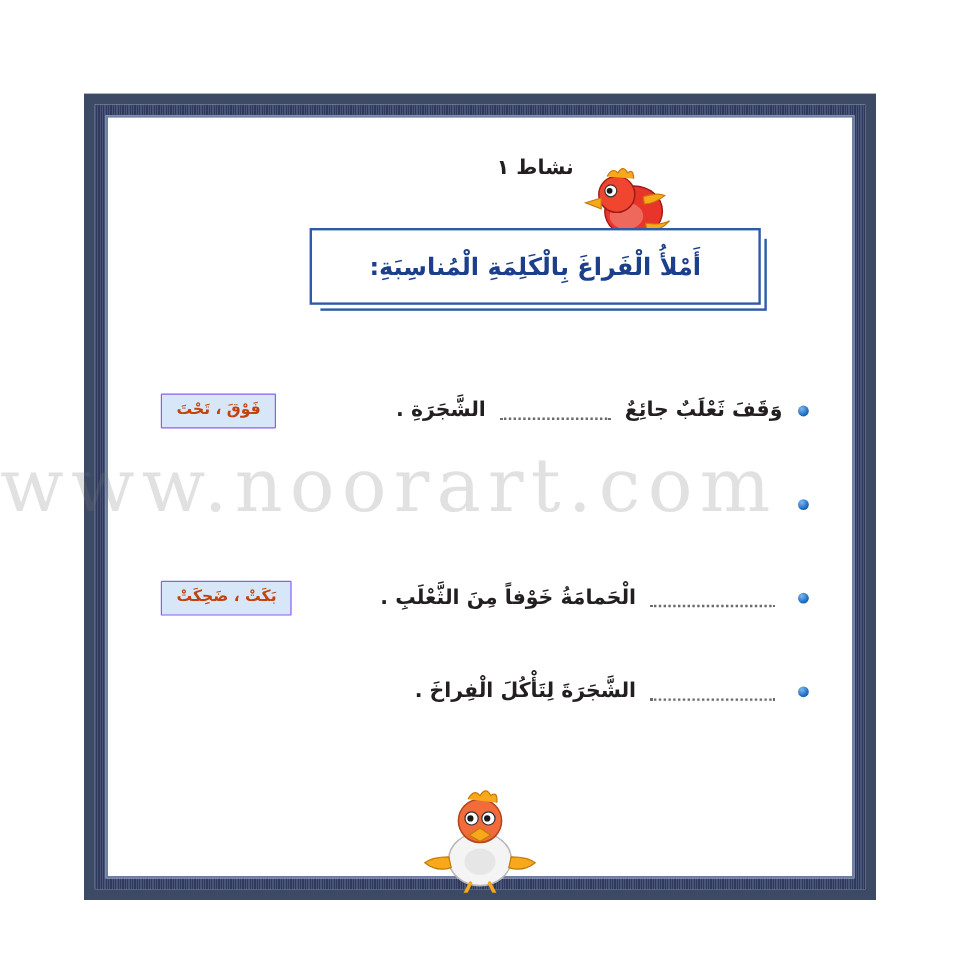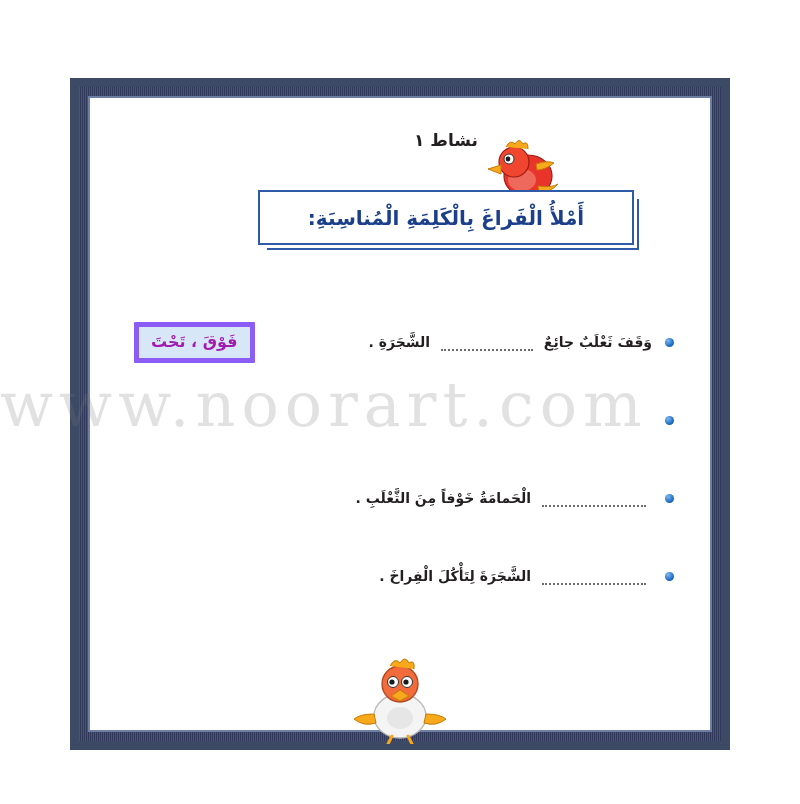--- a/index.html
+++ b/index.html
@@ -72,21 +72,21 @@
     width: 104px;
     height: 92px;
   }
 
   
   .instruction-box {
     position: absolute;
     top: 92px;
     right: 76px;
     left: 168px;
-    height: 55px;
+    height: 64px;
     border: 2px solid #2f5aa8;
     box-shadow: 5px 5px 0 -2px #ffffff, 7px 7px 0 -2px #2f5aa8;
     background: #fff;
     box-sizing: border-box;
   }
   .instruction-text {
     position: absolute;
     top: 0; right: 0; left: 0; bottom: 0;
     display: flex;
     align-items: center;
@@ -128,47 +128,47 @@
     width: 9px;
     height: 9px;
     border-radius: 50%;
     background: radial-gradient(circle at 35% 30%, #7fb8ef 0%, #1f6fc4 60%, #0d447e 100%);
   }
   .q-sentence {
     flex: 1 1 auto;
     direction: rtl;
     text-align: right;
     font-family: "DejaVu Sans", sans-serif;
-    font-size: 14px;
+    font-size: 17px;
     font-weight: bold;
     color: #231f20;
     white-space: nowrap;
     padding-right: 6px;
   }
   .blank {
     display: inline-block;
     border-bottom: 2px dotted #6b6b6b;
     min-width: 92px;
     vertical-align: middle;
     margin: 0 6px;
     height: 14px;
   }
   .blank.short { min-width: 78px; }
   .blank.long { min-width: 104px; }
 
   .choice-chip {
     flex: 0 0 auto;
     background: #d8e7f7;
-    border: 5px solid #8b5cf6;
+    border: 1px solid #8b5cf6;
     padding: 5px 12px 7px 12px;
     direction: rtl;
     font-family: "DejaVu Sans", sans-serif;
-    font-size: 16px;
-    font-weight: bold;
-    color: #a21caf;
+    font-size: 13px;
+    font-weight: bold;
+    color: #c2410c;
     white-space: nowrap;
     margin-left: 14px;
     border-radius: 1px;
   }
 
   
   .watermark {
     position: absolute;
     top: 368px;
     left: 0;
@@ -231,20 +231,21 @@
         </div>
 
         <div class="q-row">
           <span class="bullet">
               <span class="dot"></span>
             </span>
           <span class="q-sentence">
             <span class="blank long"></span>
             <span>الْحَمامَةُ خَوْفاً مِنَ الثَّعْلَبِ .</span>
           </span>
+          <span class="choice-chip">بَكَتْ ، ضَحِكَتْ</span>
         </div>
 
         <div class="q-row">
           <span class="bullet">
               <span class="dot"></span>
             </span>
           <span class="q-sentence">
             <span class="blank long"></span>
             <span>الشَّجَرَةَ لِتَأْكُلَ الْفِراخَ .</span>
           </span>

